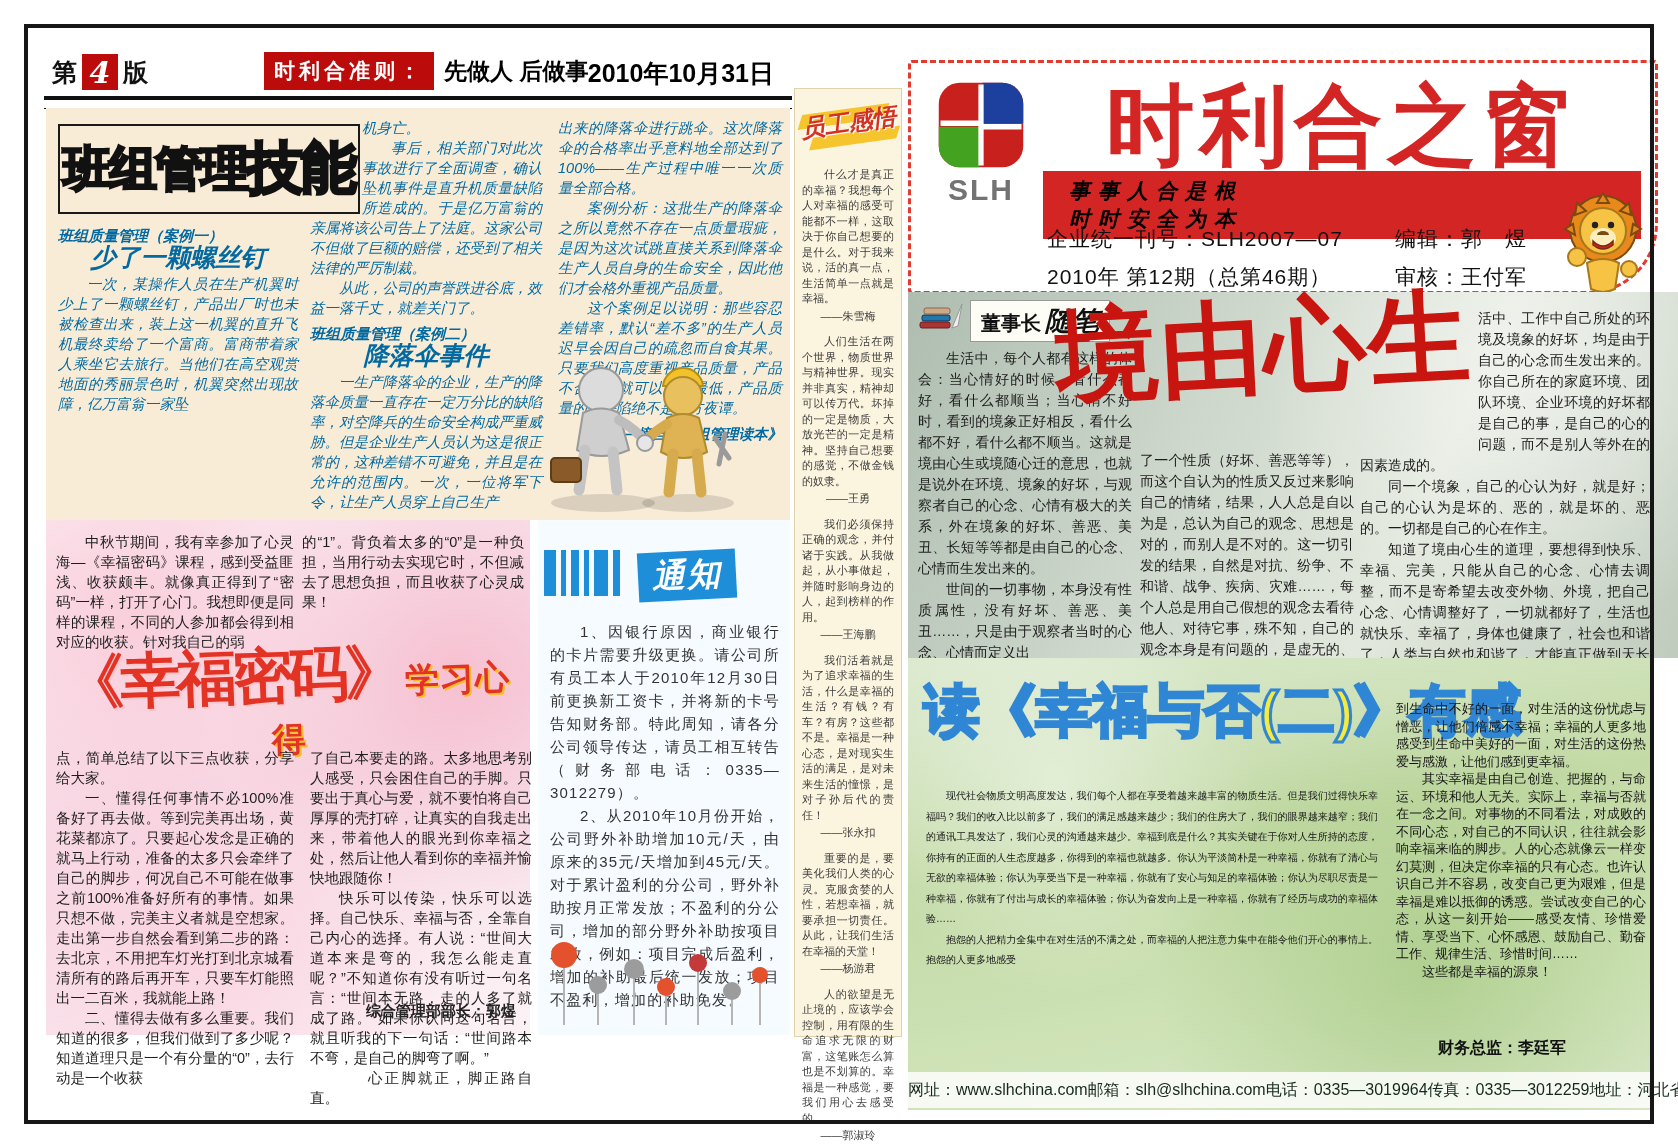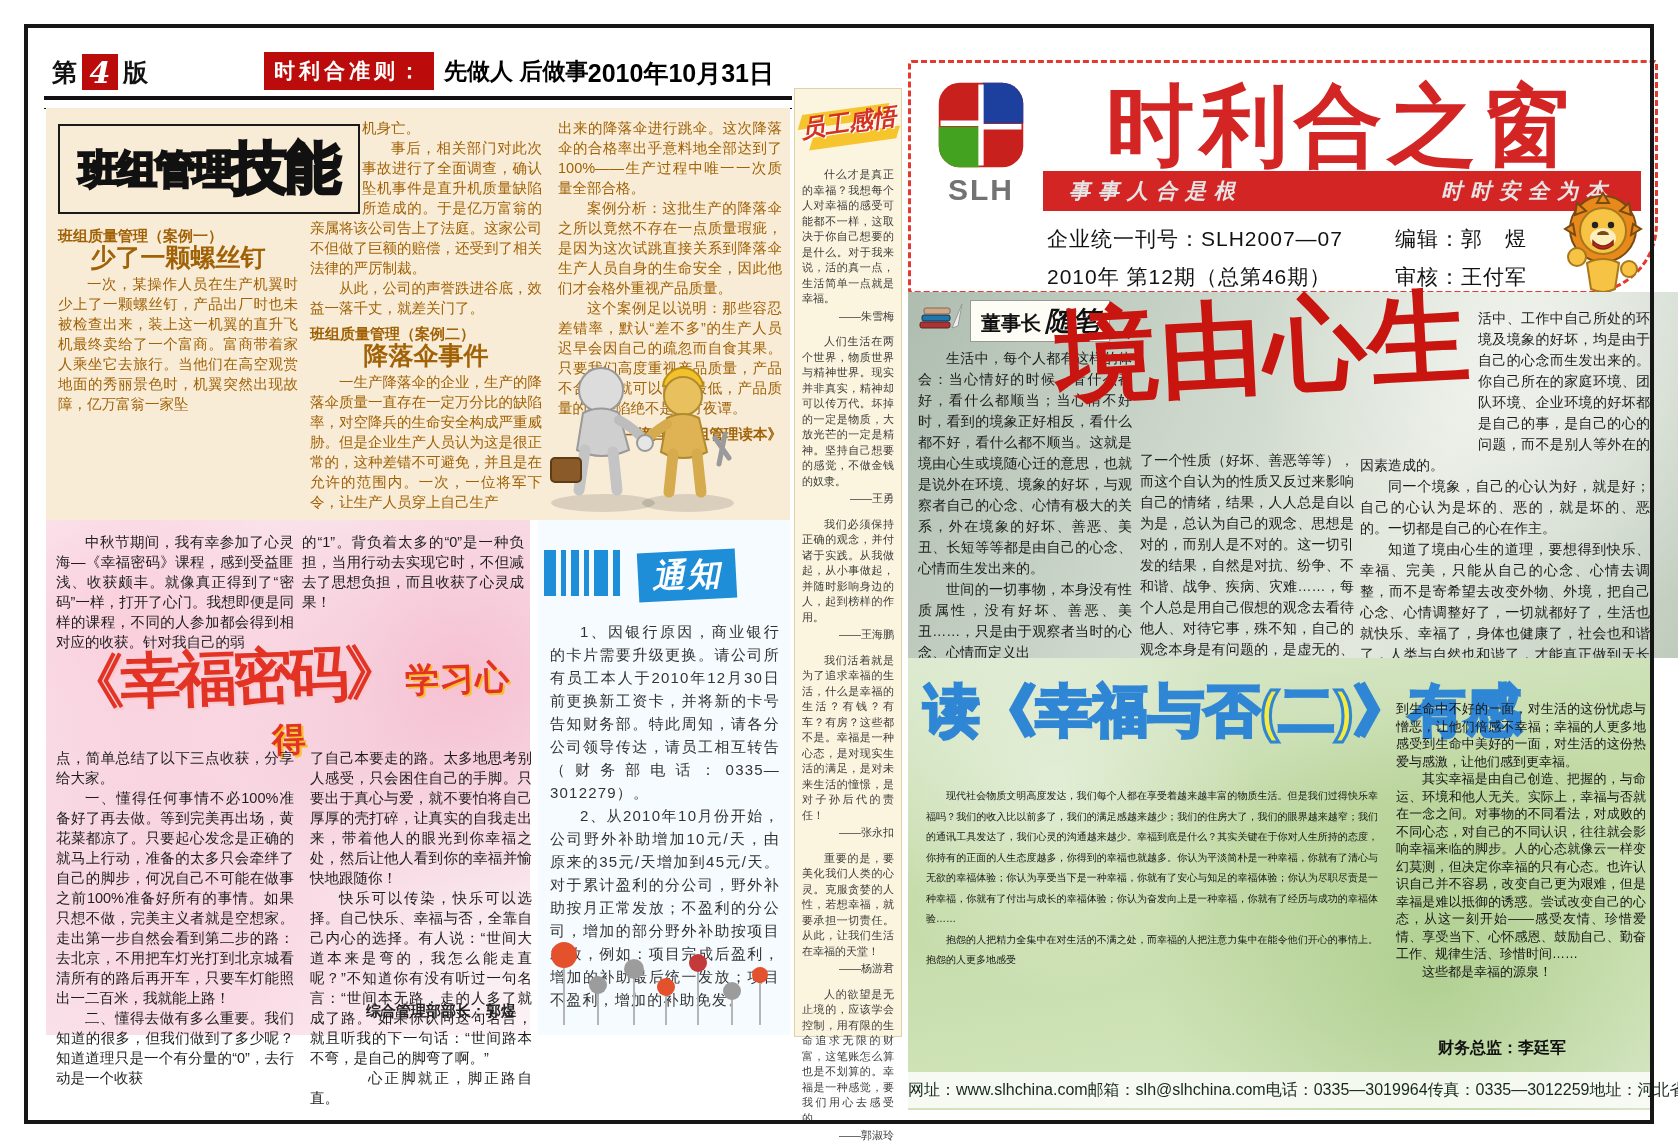--- a/index.html
+++ b/index.html
@@ -18,23 +18,23 @@
   .principle{position:absolute;left:212px;top:0;display:flex;align-items:center;}
   .principle .lab{background:#bb0b0b;color:#fff;font-weight:bold;font-size:21px;padding:5px 10px;letter-spacing:4px;}
   .principle .txt{font-size:23px;font-weight:900;margin-left:10px;color:#000;}
   .date{position:absolute;right:18px;top:5px;font-size:25px;font-weight:800;color:#000;}
   .hrule{position:absolute;left:44px;top:96px;width:748px;height:8px;border-top:4px solid #111;border-bottom:1px solid #111;}
 
   
   .skills{position:absolute;left:46px;top:108px;width:744px;height:412px;background:#f8ecd7;}
   .sk-title{position:absolute;left:12px;top:16px;width:298px;height:86px;border:2px solid #1a1a1a;
             display:flex;align-items:center;justify-content:center;background:#f8ecd7;z-index:2;}
-  .sk-title .t1{font-size:40px;font-weight:900;color:#a21caf;-webkit-text-stroke:2.5px #111;letter-spacing:-2px;}
+  .sk-title .t1{font-size:48px;font-weight:900;color:#a21caf;-webkit-text-stroke:2.5px #111;letter-spacing:-2px;}
   .sk-title .t2{font-size:56px;font-weight:700;color:#c9e0f4;-webkit-text-stroke:3px #111;letter-spacing:-2px;}
-  .skills .jcol{font-size:14.5px;line-height:20px;color:#a16207;}
+  .skills .jcol{font-size:14.5px;line-height:20px;color:#0369a1;font-style:italic;}
   .case-label{font-weight:bold;font-size:15px;margin:6px 0 2px;text-indent:0;}
   .case-title{font-size:25px;font-weight:900;text-align:center;text-indent:0;font-family:"DejaVu Serif",serif;margin:2px 0 6px;}
   .sk-c1{left:12px;top:112px;width:240px;}
   .sk-c2{left:264px;top:10px;width:232px;}
   .sk-sp{float:left;width:52px;height:94px;}
   .sk-c3{left:512px;top:10px;width:224px;}
   .attr{font-weight:bold;text-align:right;text-indent:0;margin-top:6px;}
 
   
   .figs{position:absolute;left:533px;top:338px;z-index:3;}
@@ -68,32 +68,32 @@
   
   .strip{position:absolute;left:794px;top:88px;width:106px;height:947px;background:#fbf4de;border:1px solid #ddd2ac;}
   .si-logo{position:absolute;left:4px;top:10px;width:96px;height:56px;transform:rotate(-8deg);}
   .si-rib1,.si-rib2{position:absolute;background:#f6c52e;transform:skewX(-25deg);}
   .si-rib1{left:2px;top:10px;width:88px;height:14px;}
   .si-rib2{left:10px;top:34px;width:88px;height:12px;}
   .si-txt{position:absolute;left:2px;top:8px;font-size:24px;font-weight:900;color:#d43024;letter-spacing:0;
           text-shadow:1px 1px 0 #fff;white-space:nowrap;font-style:italic;}
   .quotes{position:absolute;left:7px;top:78px;width:92px;}
   .quotes p{font-size:11px;line-height:15.5px;text-align:justify;color:#3c3c3c;}
-  .quotes .au{text-align:right;text-indent:0;margin:2px 0 10px;}
+  .quotes .au{text-align:center;text-indent:0;margin:2px 0 10px;}
 
   
   .masthead{position:absolute;left:908px;top:60px;width:744px;height:228px;
             border:3px dashed #e23a2e;border-radius:4px 4px 70px 4px;background:#fff;}
   .slh{position:absolute;left:22px;top:18px;width:96px;text-align:center;}
   .slh-text{font-size:30px;font-weight:900;color:#737373;letter-spacing:2px;}
   .mh-title{position:absolute;left:130px;top:4px;width:600px;text-align:center;font-size:88px;font-weight:900;
             color:#d42525;font-family:"DejaVu Serif",serif;white-space:nowrap;letter-spacing:6px;}
-  .mh-slogan{position:absolute;left:132px;top:108px;width:546px;background:#d42525;color:#e5e5e5;
+  .mh-slogan{position:absolute;left:132px;top:108px;width:546px;background:#d42525;color:#000000;
              display:flex;justify-content:space-between;padding:6px 26px;font-size:21px;font-weight:bold;
-             font-style:italic;letter-spacing:8px;font-family:"DejaVu Serif",serif;}
+             font-style:italic;letter-spacing:8px;font-family:"DejaVu Serif",serif;flex-direction:column;}
   .mh-info{position:absolute;left:136px;top:152px;width:480px;font-size:21px;color:#111;}
   .mh-info .row{display:flex;justify-content:space-between;margin-top:10px;letter-spacing:1px;}
   .lion{position:absolute;right:6px;bottom:-8px;}
 
   
   .essay{position:absolute;left:908px;top:292px;width:744px;height:366px;
     background:
       radial-gradient(circle at 80% 20%,rgba(255,255,255,.5),rgba(255,255,255,0) 40%),
       linear-gradient(115deg,#aebdb0,#ccd6ca 35%,#e2e8dd 65%,#bfcbbd); padding-left: 31px;}
   .badge{position:absolute;left:10px;top:8px;display:flex;align-items:center;gap:6px;}

